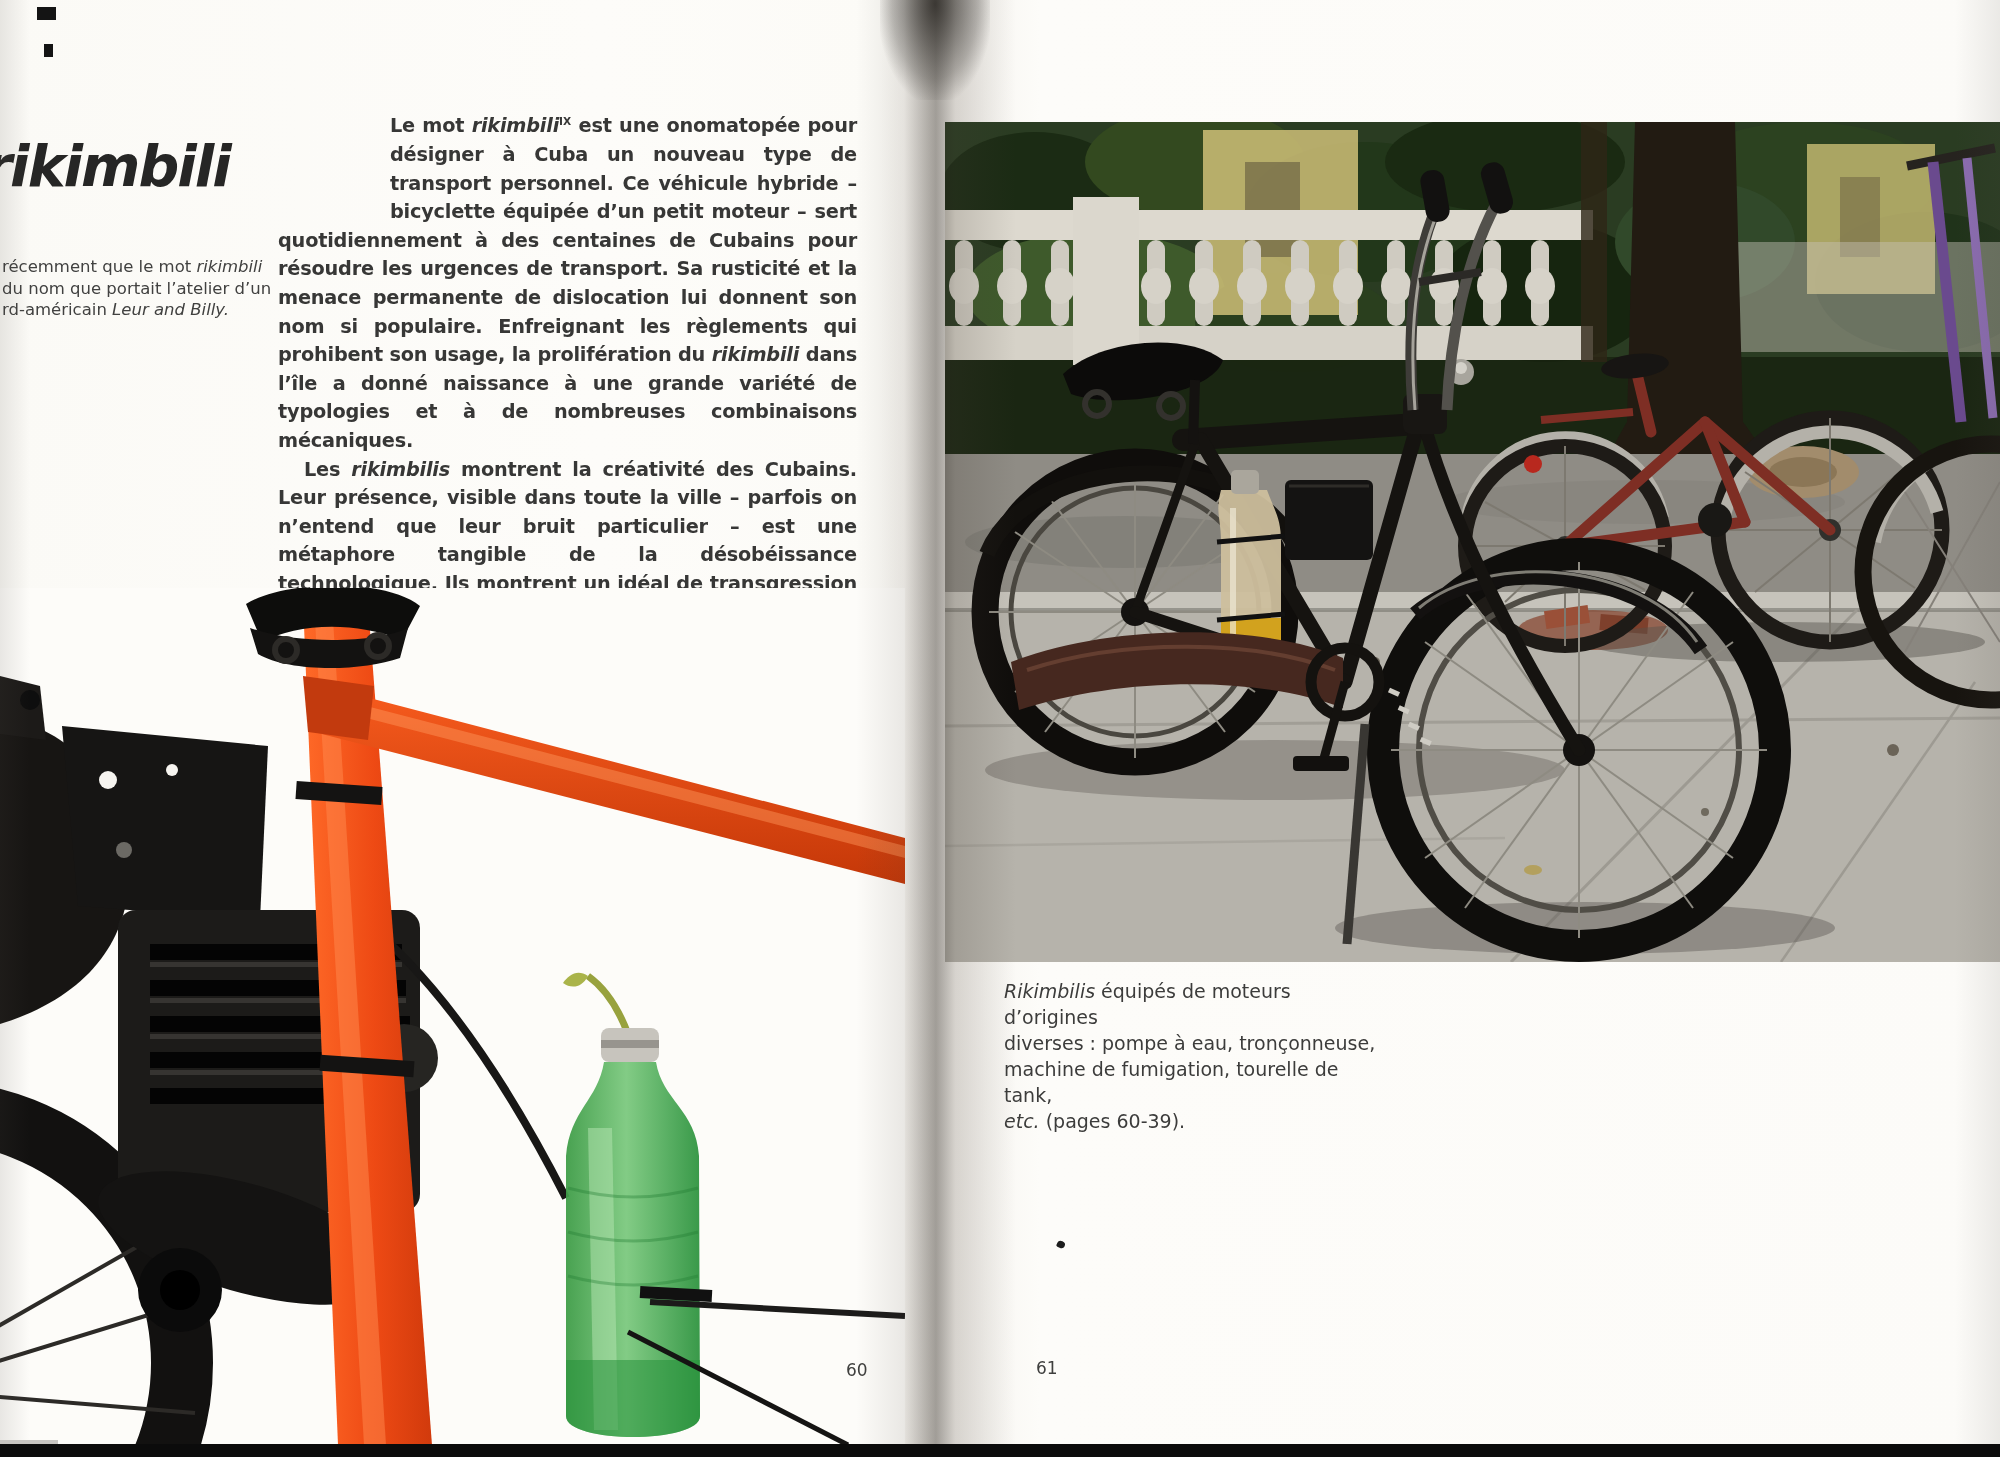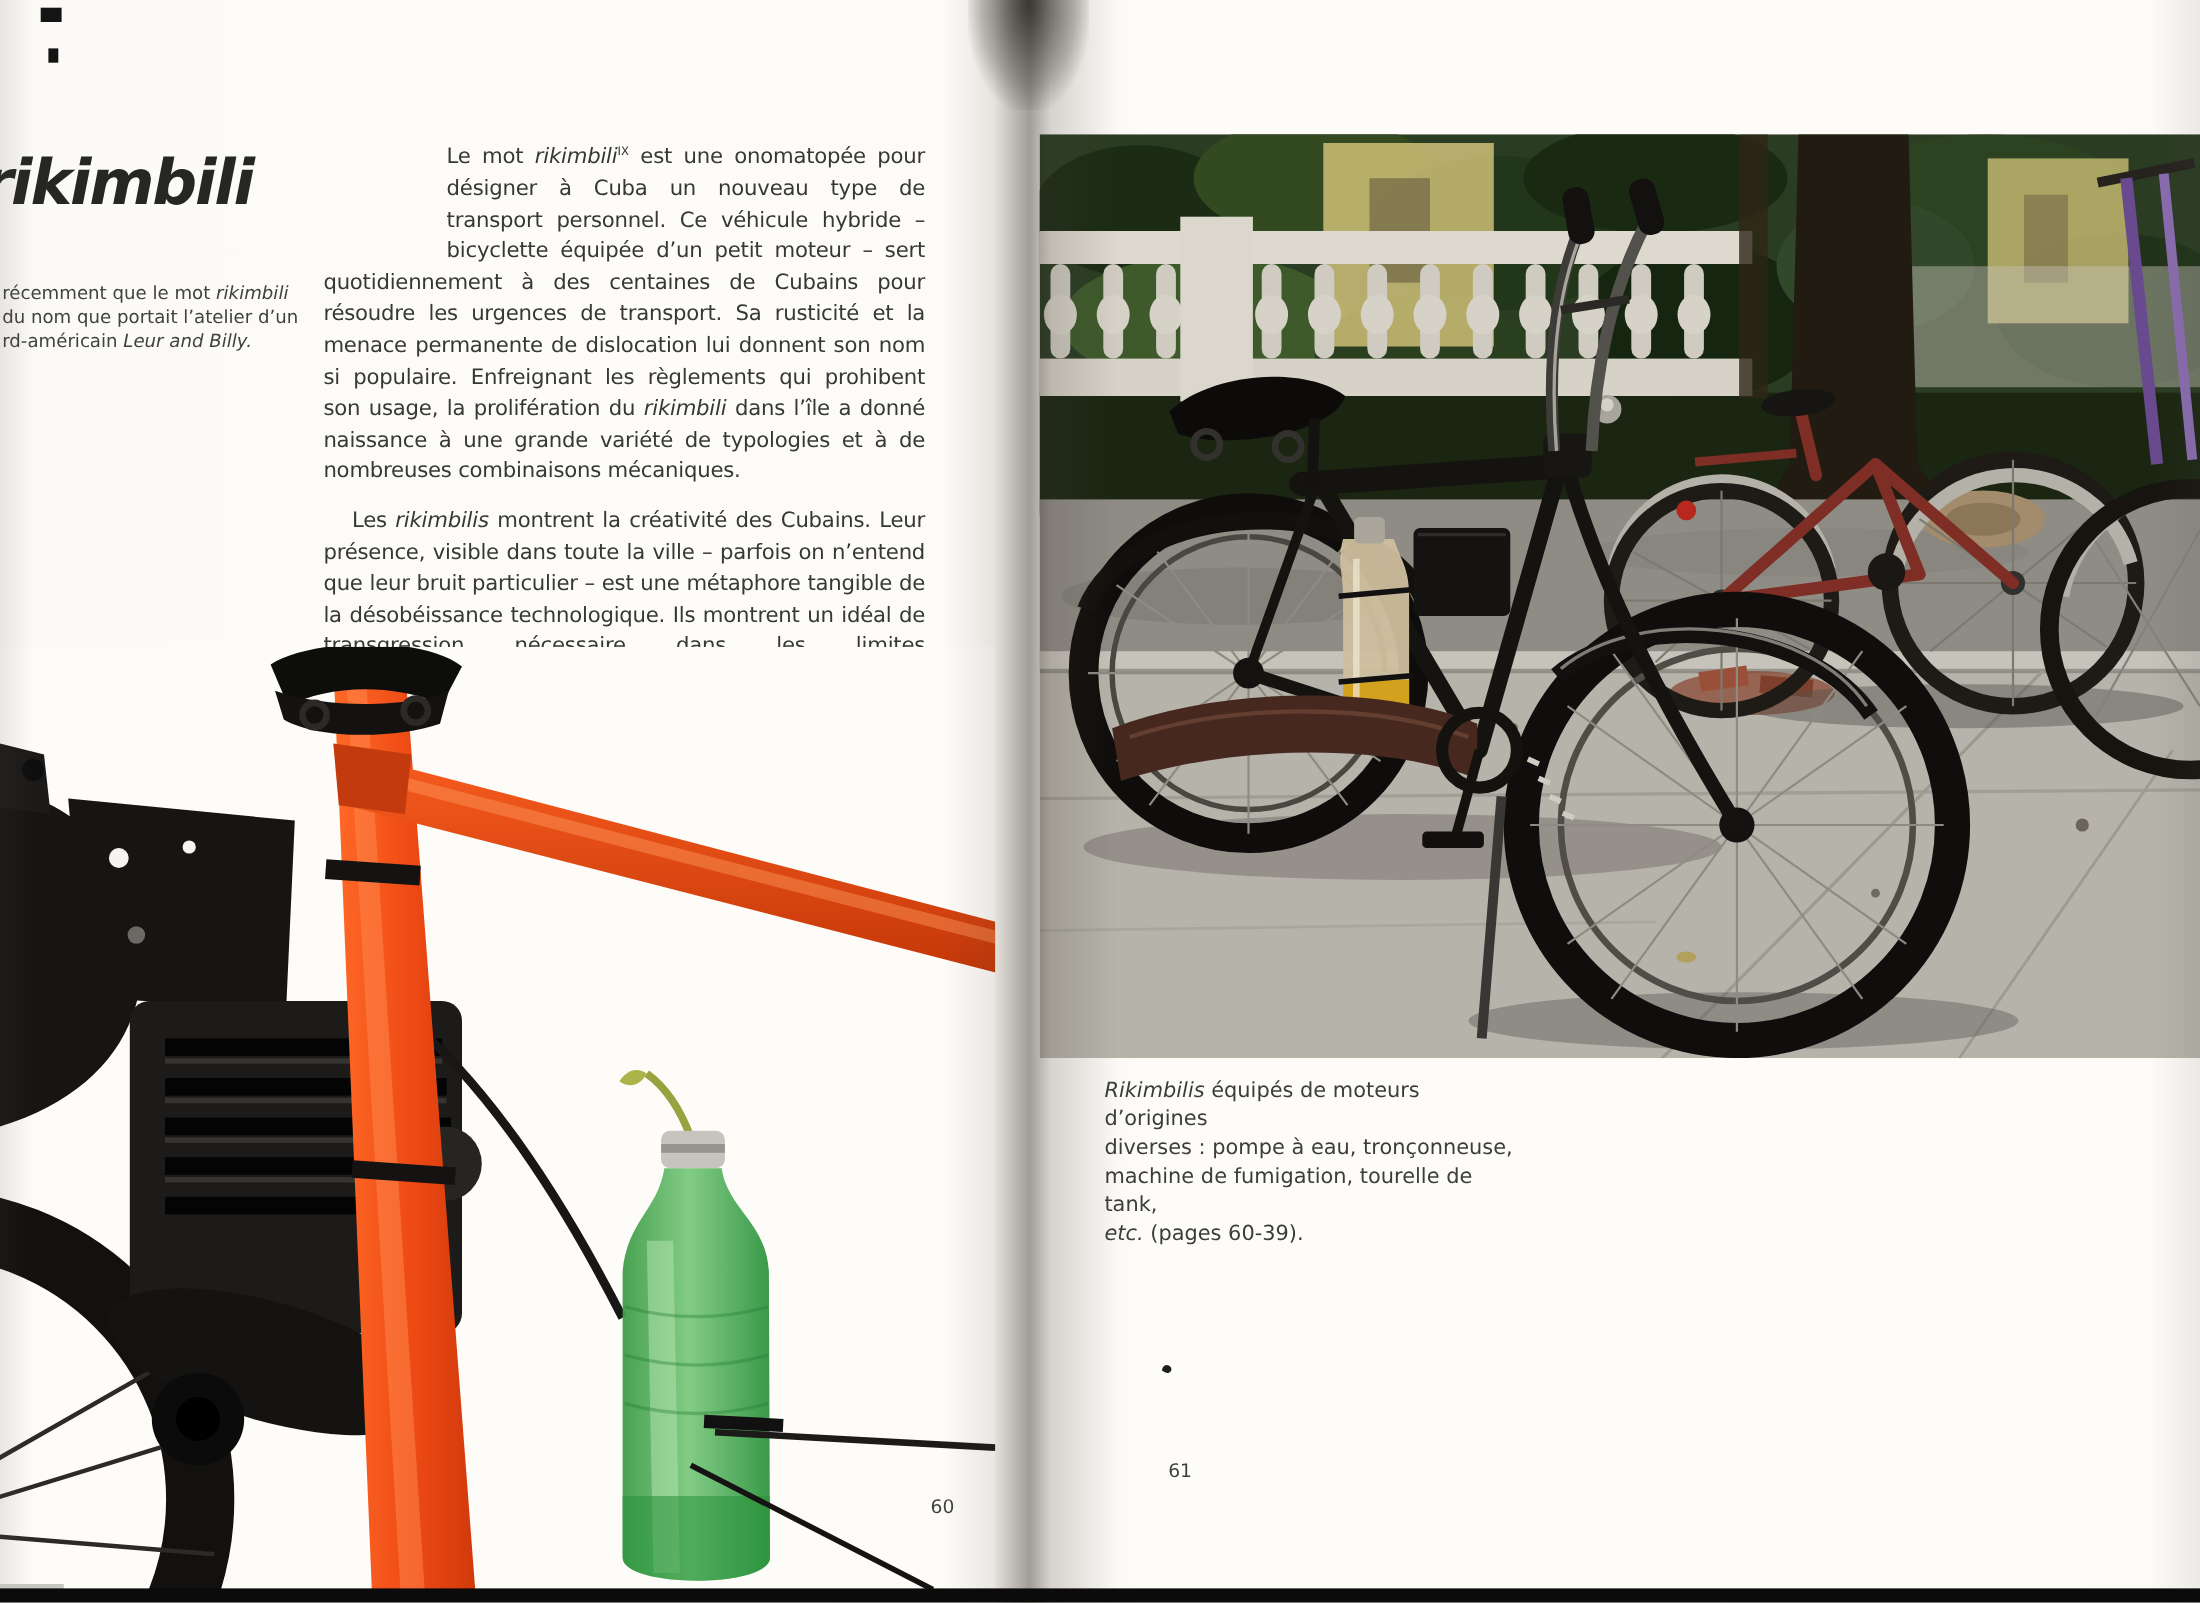--- a/index.html
+++ b/index.html
@@ -25,37 +25,37 @@
   .stray-dot{position:absolute;left:1057px;top:1241px;width:8px;height:7px;border-radius:50% 50% 50% 20%;background:#1d1d1d;transform:rotate(25deg);}
 
   
   .title-clip{position:absolute;left:0;top:126px;width:248px;height:86px;overflow:hidden;}
   .title{margin:0 0 0 -16px;font-size:57px;line-height:80px;font-weight:700;font-style:oblique;
     letter-spacing:-2px;color:#262625;white-space:nowrap;}
   .margin-note{position:absolute;left:2px;top:256px;width:238px;font-size:16.5px;line-height:21.5px;color:#414140;}
   .margin-note .ln{white-space:nowrap;}
   .bodytext{position:absolute;left:278px;top:108px;width:579px;font-size:19.3px;line-height:28.6px;
     color:#373736;text-align:justify;letter-spacing:-0.2px;}
-  .bodytext p{margin:16px;}
+  .bodytext p{margin:0;font-weight:bold;}
   .bodytext p + p{text-indent:26px;}
   .wrapblock{float:left;width:112px;height:115px;}
   .it{font-style:italic;}
   .sup{font-size:0.55em;vertical-align:super;letter-spacing:0;}
 
   
   .photo{position:absolute;overflow:hidden;}
   .photo-left{left:0;top:588px;width:905px;height:857px;}
   .photo-right{left:945px;top:122px;width:1055px;height:840px;box-shadow:0 0 0 1px rgba(120,115,105,0.25) inset;}
   .photo svg{display:block;width:100%;height:100%;}
 
   
   .caption{position:absolute;left:1004px;top:978px;width:380px;font-size:19px;line-height:26px;color:#3c3c3b;}
   .folio{position:absolute;font-size:17px;color:#3f3f3e;}
   .folio-left{left:846px;top:1360px;}
-  .folio-right{left:1036px;top:1328px;margin-left:26px;}
+  .folio-right{left:1036px;top:1358px;}
 </style>
 </head>
 <body>
 
 <div class="spread">
 
   <div class="regmark" style="left:37px;top:7px;width:19px;height:13px;"></div>
   <div class="regmark" style="left:44px;top:44px;width:9px;height:13px;"></div>
 
   <div>

